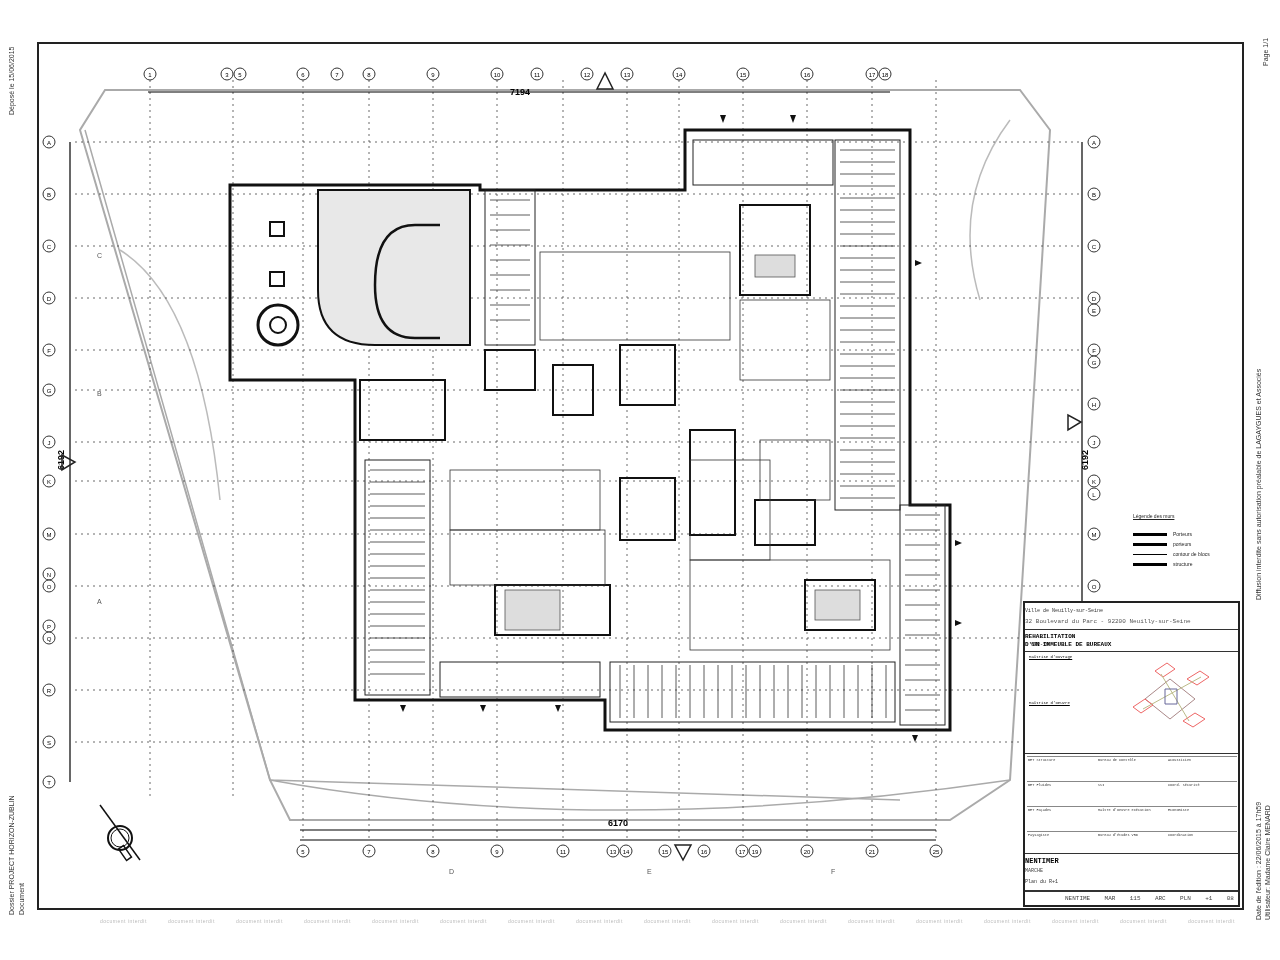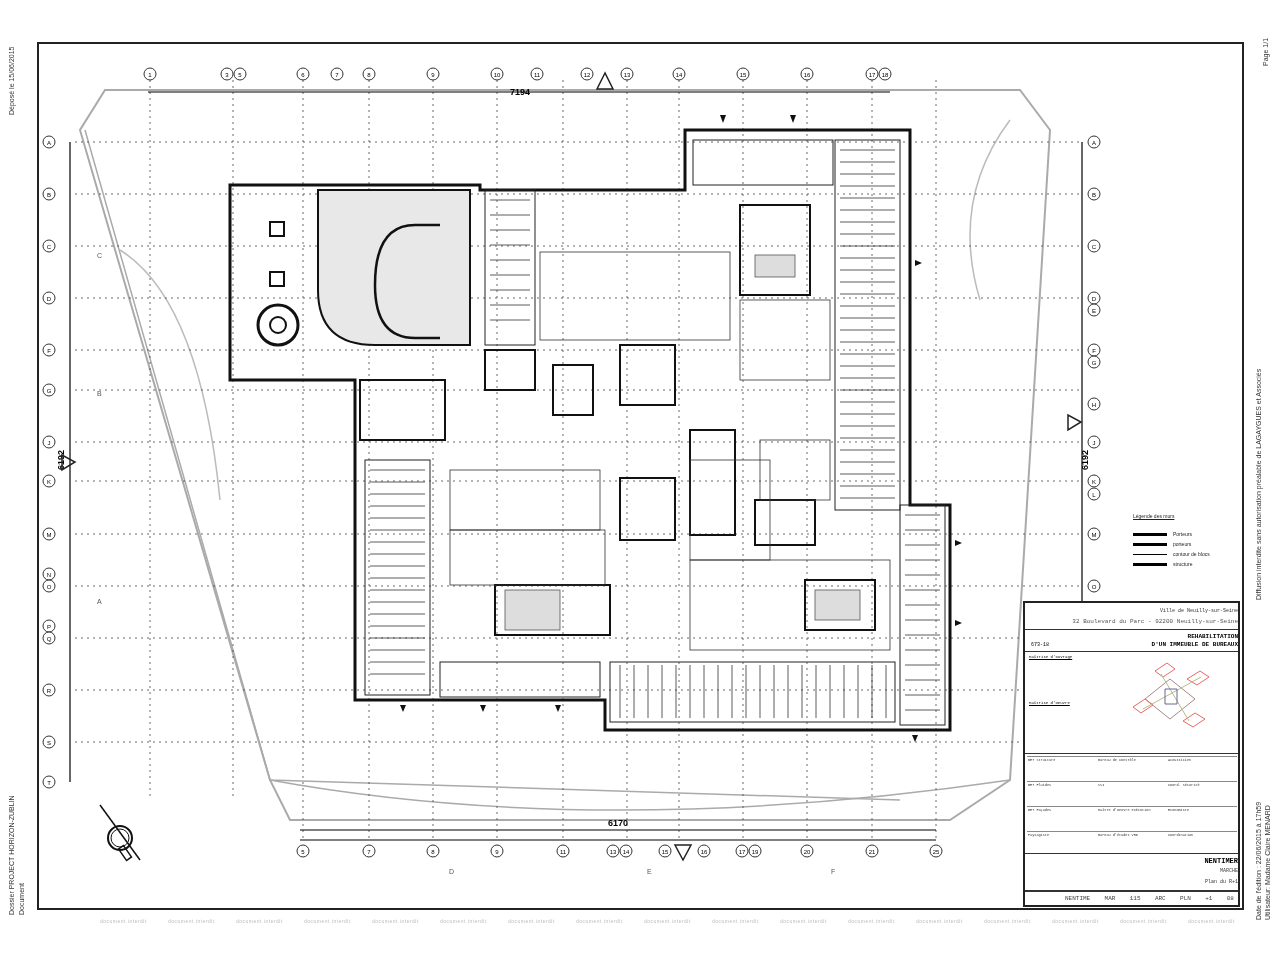--- a/index.html
+++ b/index.html
@@ -2,21 +2,21 @@
 <html><head>
 <meta charset="utf-8">
 <style>
   html,body{margin:0;padding:0;background:#fff;}
   body{width:1280px;height:960px;position:relative;overflow:hidden;font-family:"Liberation Sans",sans-serif;color:#000;}
   .side-text{position:absolute;font-size:7px;color:#333;white-space:nowrap;transform-origin:left top;}
   .rot-left{transform:rotate(-90deg);}
   #sheet{position:absolute;left:37px;top:42px;width:1207px;height:868px;border:2px solid #222;box-sizing:border-box;}
   svg text{font-family:"Liberation Sans",sans-serif;}
   .tb{position:absolute;left:1023px;top:601px;width:217px;height:306px;border:2px solid #222;box-sizing:border-box;background:#fff;font-family:"Liberation Mono",monospace;}
-  .tb .row{position:absolute;left:0;right:0;text-align:right;}
+  .tb .row{position:absolute;left:0;right:0;text-align:left;}
   .tb .small{font-size:5px;color:#333;}
   .legend{position:absolute;left:1133px;top:513px;width:90px;font-size:5px;color:#222;}
   .legend .title{text-decoration:underline;margin-bottom:10px;}
   .legend .item{display:flex;align-items:center;height:10px;}
   .legend .line{width:34px;background:#000;margin-right:6px;}
   .watermark{position:absolute;top:918px;font-size:5px;color:#bbb;letter-spacing:0.5px;}
 </style>
 </head>
 <body>
 

